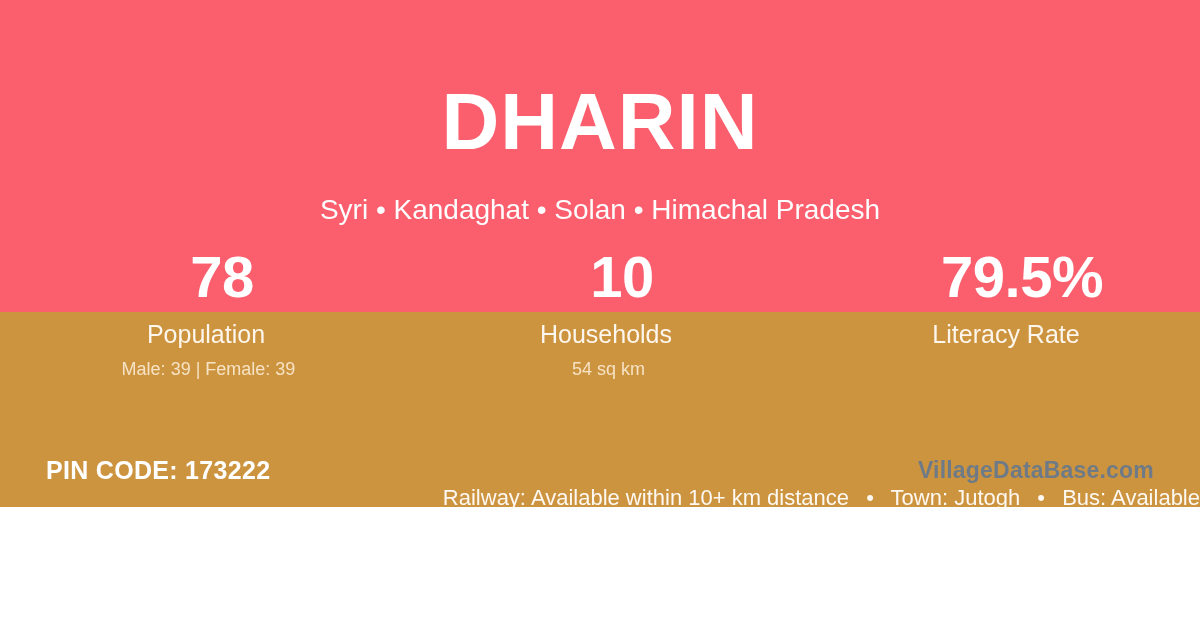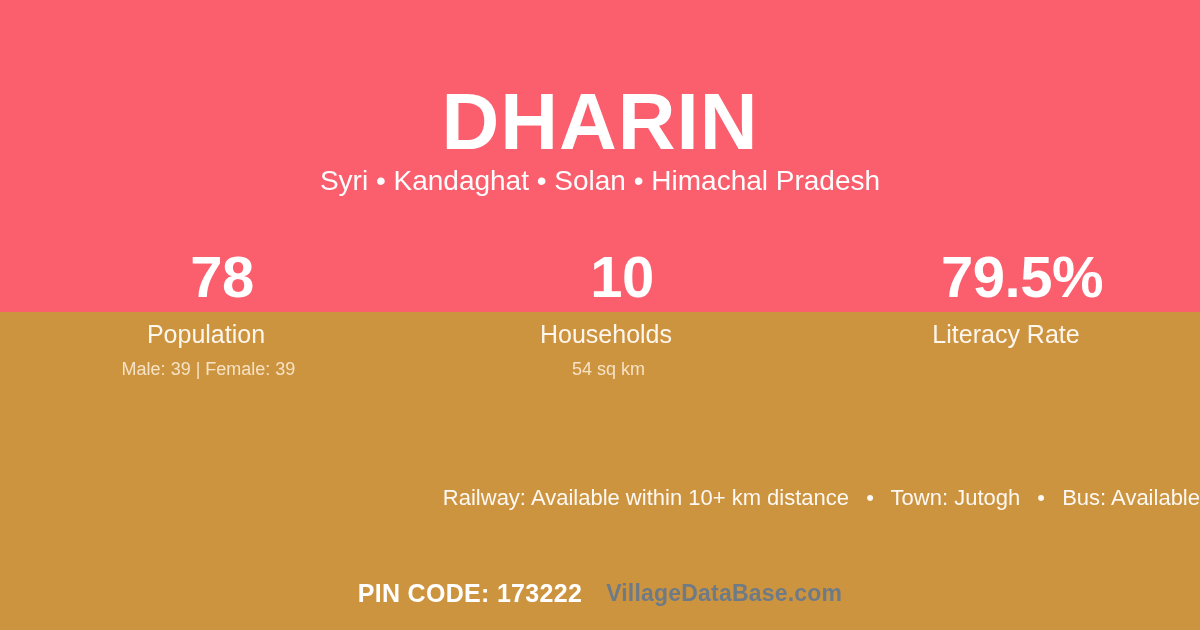--- a/index.html
+++ b/index.html
@@ -3,21 +3,21 @@
 <meta charset="utf-8">
 <style>
   * { margin:0; padding:0; box-sizing:border-box; }
   html, body {
     width:1200px; height:630px;
     font-family:"Liberation Sans", sans-serif;
     overflow:hidden;
   }
   #card {
     position:relative;
-    width:1200px; height:630px;
+    width:1200px; height:507px;
     background:#cd9440;
     text-decoration:underline;
   }
   
   #band-pink {
     position:absolute; left:0; top:0;
     width:1200px; height:312px;
     background:#fb5e6d;
   }
   
@@ -27,21 +27,21 @@
   }
   #village-title {
     margin-top:82px;
     font-size:80px;
     font-weight:bold;
     color:#ffffff;
     letter-spacing:1px;
     line-height:1;
   }
   #village-location {
-    margin-top:4px;
+    margin-top:33px;
     font-size:28px;
     font-weight:normal;
     color:#fdfdfd;
     line-height:1.1;
   }
   
   #stats-row {
     position:absolute; left:0; top:246px;
     width:1200px;
     display:flex;
@@ -85,24 +85,24 @@
   }
   #amenities-row .sep {
     display:inline-block;
     padding:0 11px;
     color:#fdf8f1;
   }
   
   #footer {
     position:absolute; left:0; bottom:0;
     width:1200px; height:74px;
-    padding:0 14px;
+    padding:0 46px;
     display:flex;
     align-items:center;
-    justify-content:center;
+    justify-content:space-between;
   }
   #pin-code {
     font-size:25px;
     font-weight:bold;
     color:#ffffff;
     letter-spacing:0.3px;
   }
   #site-brand {
     font-size:23px;
     font-weight:bold;

